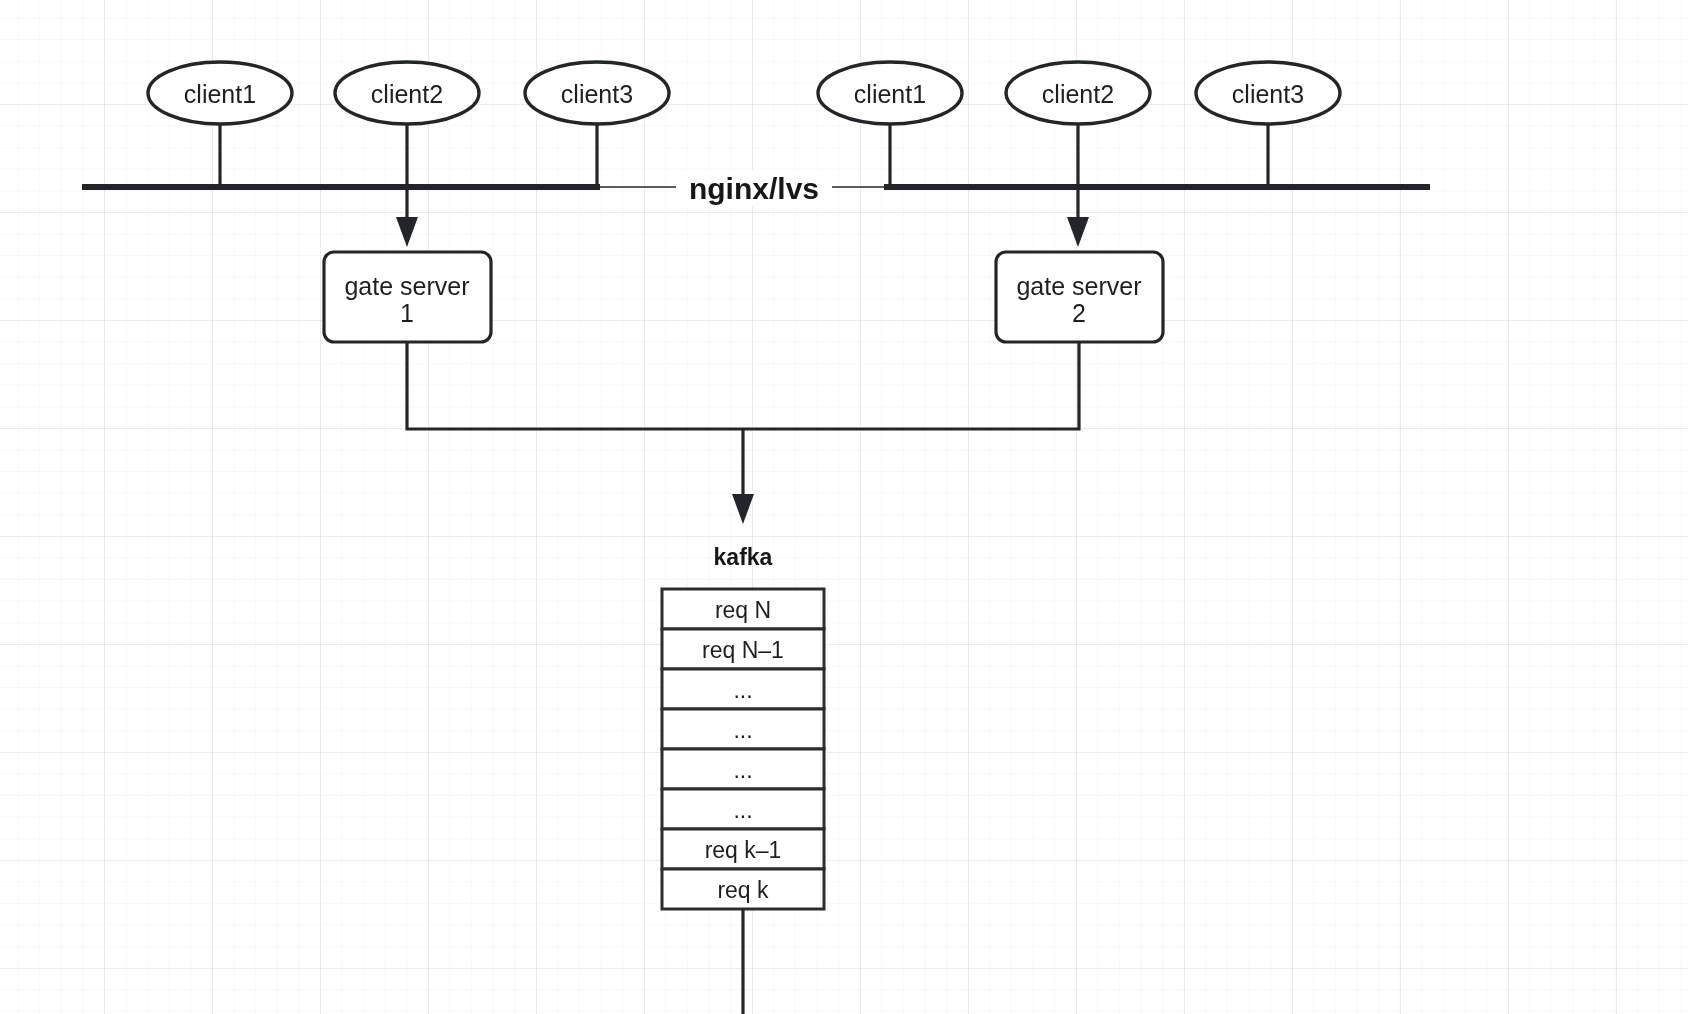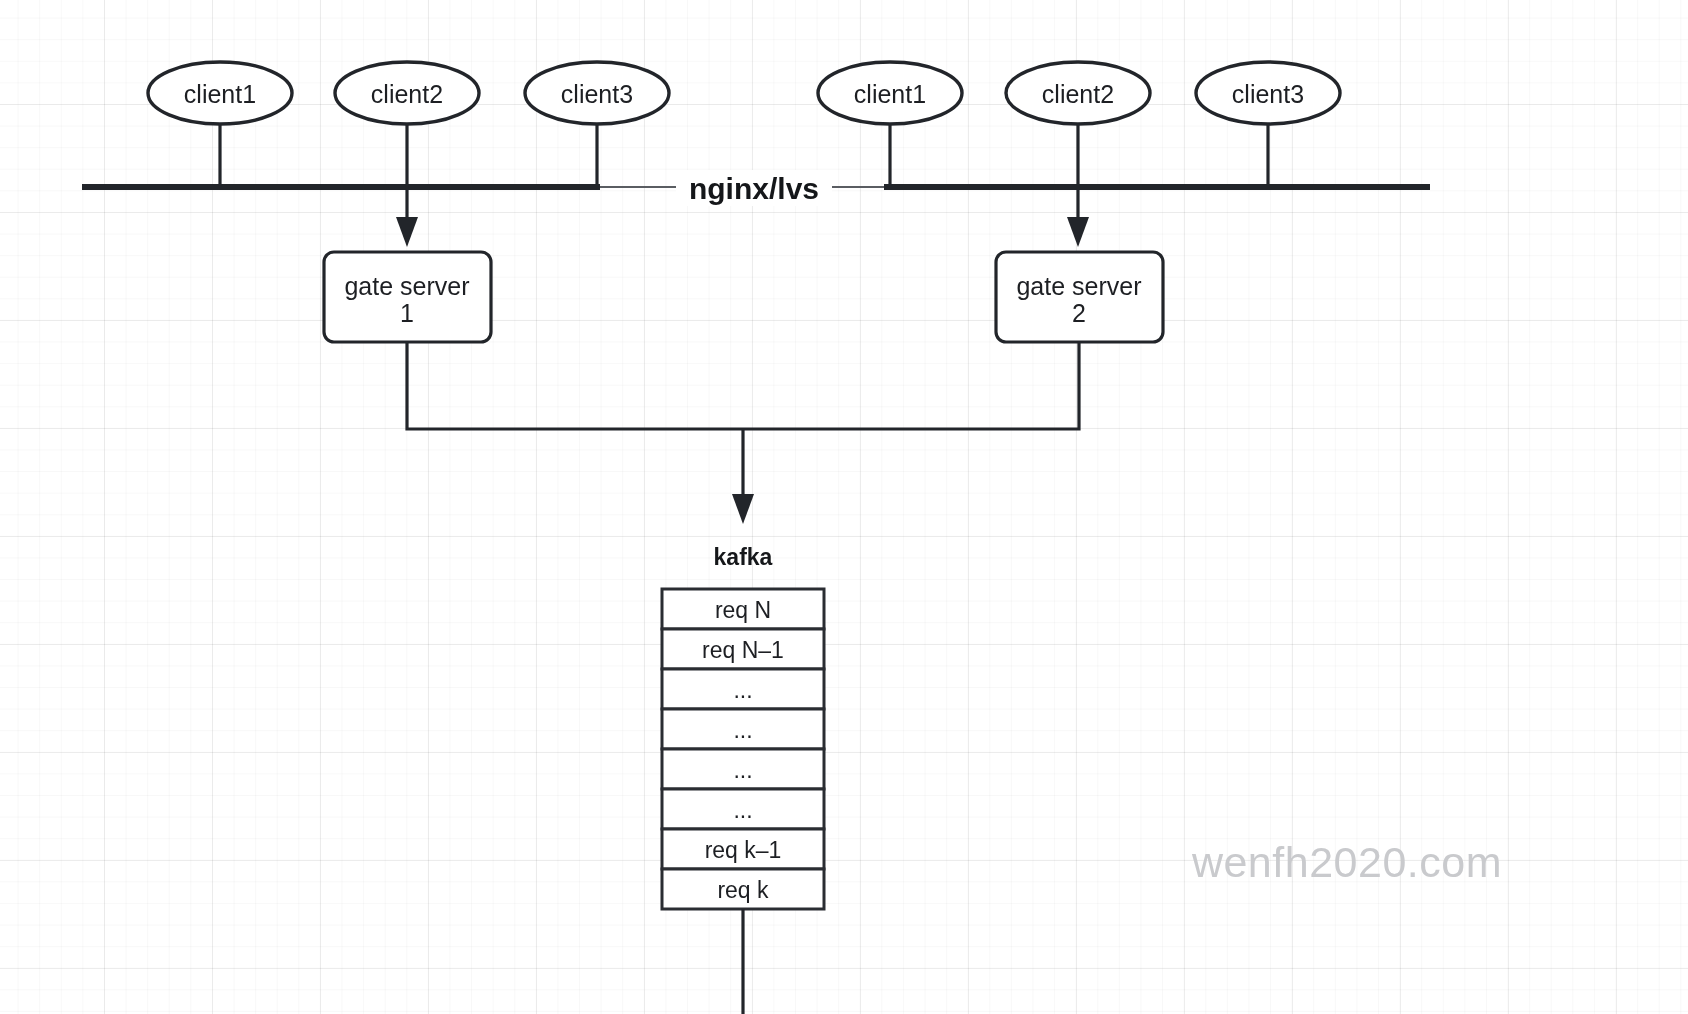--- a/index.html
+++ b/index.html
@@ -233,15 +233,14 @@
       <g>
         <rect class="queue-cell" x="662" y="869" width="162" height="40"></rect>
         <text class="lbl-queue" x="743" y="890">req k</text>
       </g>
 
       <line class="conn" x1="743" y1="909" x2="743" y2="1014"></line>
     </g>
 
   </svg>
 
-  <div class="watermark">wenfh2020.com</div>
 
 </div>
 
 </body></html>

